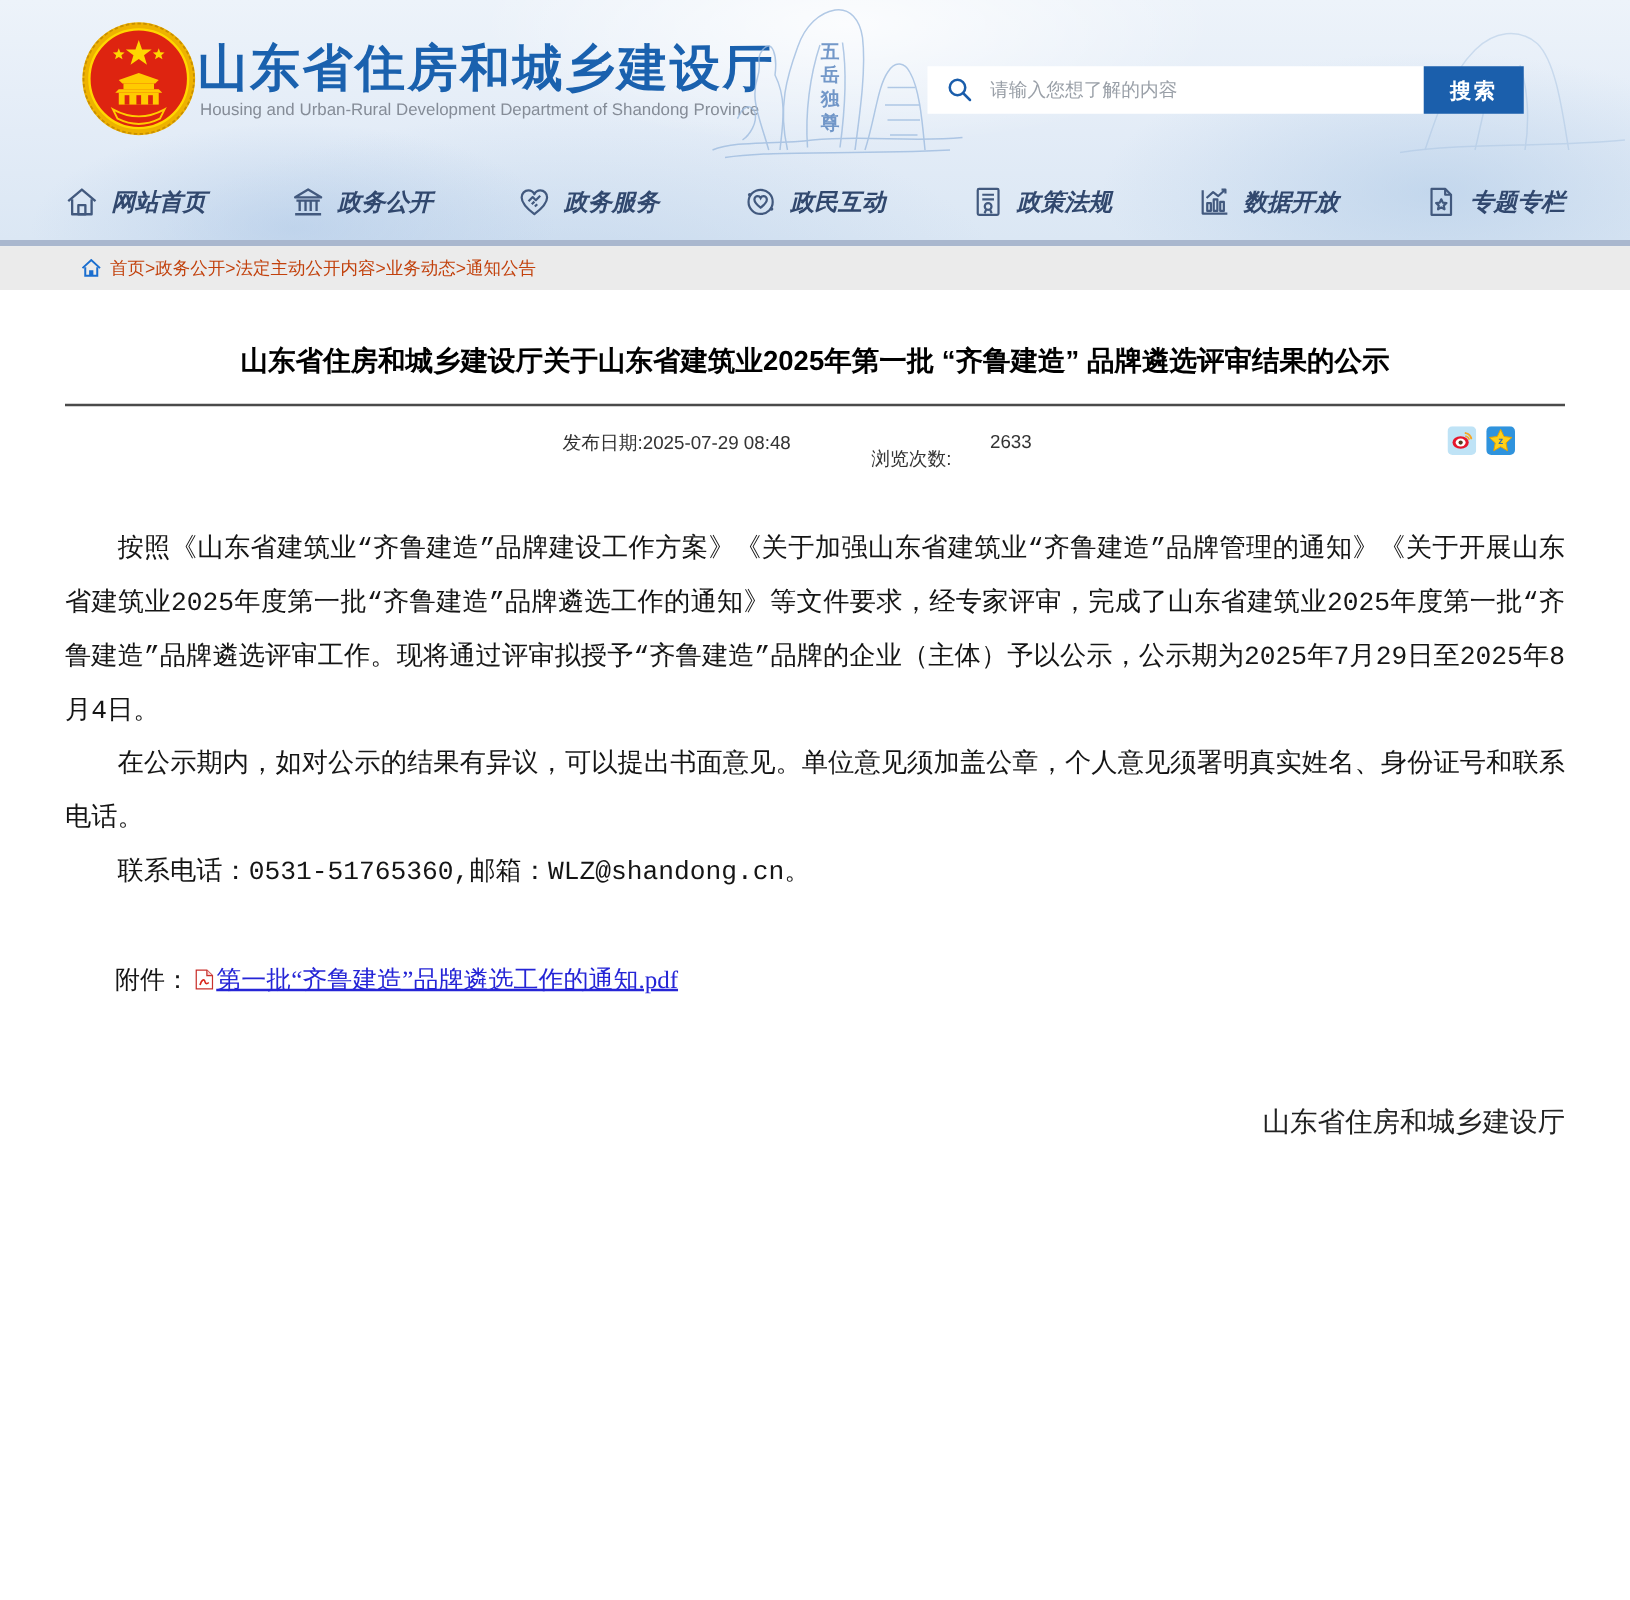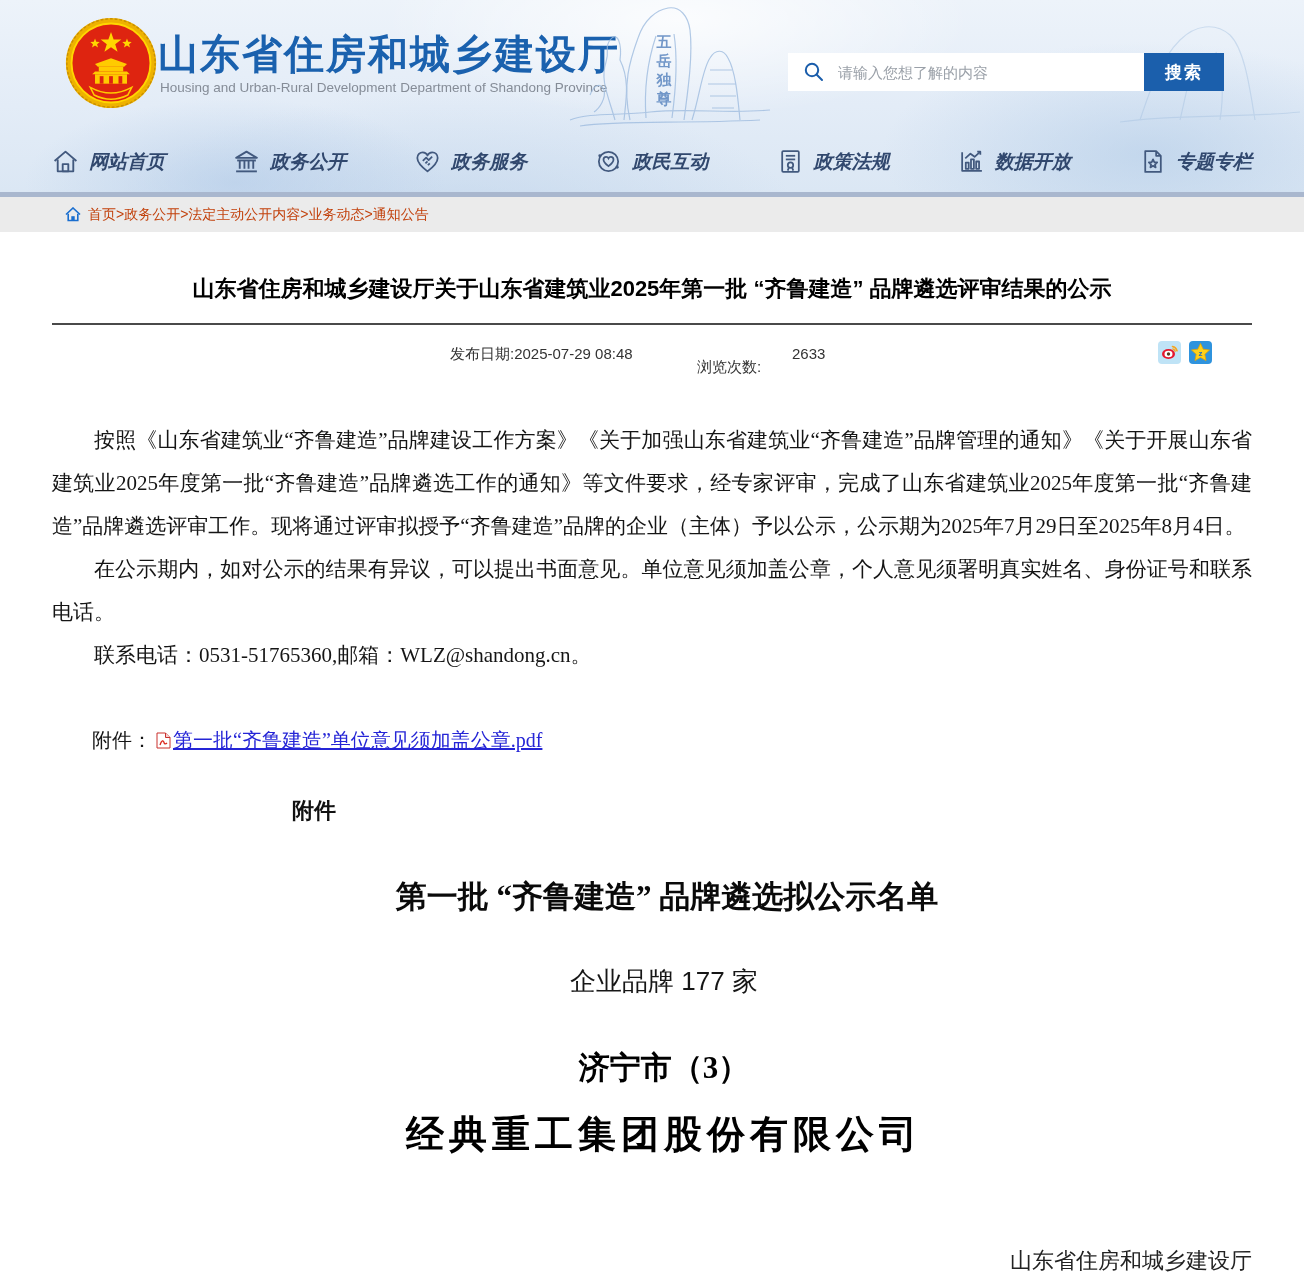--- a/index.html
+++ b/index.html
@@ -18,21 +18,21 @@
   .banner { position:relative; height:131px; }
   .emblem { position:absolute; left:64px; top:16px; width:94px; height:94px; }
   .site-title { position:absolute; left:158px; top:27px; font-size:40px; font-weight:bold;
     color:#1a61ae; letter-spacing:2px; white-space:nowrap; }
   .site-subtitle { position:absolute; left:160px; top:80px; font-size:13.5px; color:#858c97; white-space:nowrap; }
   .mountain-deco { position:absolute; left:560px; top:0; opacity:.9; pointer-events:none; }
   .mountain-deco2 { position:absolute; left:1120px; top:10px; opacity:.45; pointer-events:none; }
   .seal-text { position:absolute; left:655px; top:32px; width:18px; font-size:15px; line-height:19px;
     color:#5c87c0; font-weight:bold; text-align:center; font-family:Liberation Sans, sans-serif; opacity:.85; }
 
-  .search-bar { position:absolute; left:788px; top:53px; width:436px; height:38px; display:flex; }
+  .search-bar { position:absolute; left:742px; top:53px; width:477px; height:38px; display:flex; }
   .search-input-wrap { flex:1; background:#fff; display:flex; align-items:center; }
   .search-input-wrap input { flex:1; border:none; outline:none; background:transparent;
     font-size:15px; color:#333; padding-left:12px; }
   .search-input-wrap input::placeholder { color:#9aa0a8; }
   .search-icon { margin-left:14px; display:flex; }
   .search-btn { width:80px; background:#1b5fac; color:#fff; font-size:17px; font-weight:bold;
     border:none; cursor:pointer; letter-spacing:2px; }
 
   
   .navbar { height:61px; }
@@ -52,21 +52,21 @@
   .title-rule { border:none; border-top:2px solid #4a4a4a; margin-top:19px; }
   .meta-row { position:relative; height:34px; margin-top:14px; font-size:15px; color:#333; }
   .meta-publish { position:absolute; left:398px; top:6px; }
   .meta-views-label { position:absolute; left:645px; top:19px; }
   .meta-views-count { position:absolute; left:740px; top:6px; }
   .share-icons { position:absolute; right:40px; top:2px; display:flex; gap:8px; }
   .share-icons svg { cursor:pointer; }
 
   .body-text { margin-top:46px; font-family:"Liberation Serif","DejaVu Serif",serif;
     font-size:21px; line-height:43px; color:#151515; text-align:justify; }
-  .body-text p { text-indent:2em; }
+  .body-text p { text-indent:2em;font-family:Liberation Mono, monospace; }
 
   .attachment-row { margin-top:50px; padding-left:40px; font-family:"Liberation Serif",serif;
     font-size:20px; color:#151515; display:flex; align-items:center; }
   .attachment-link { color:#2525d6; text-decoration:underline; cursor:pointer; }
   .pdf-icon { margin:0 2px 0 4px; }
 
   
   .preview { margin-top:42px; }
   .preview-label { padding-left:240px; font-size:22px; font-weight:bold; color:#111; }
   .preview-title { text-align:center; margin-top:50px; padding-left:30px;
@@ -257,29 +257,22 @@
     <p>联系电话：0531-51765360,邮箱：WLZ@shandong.cn。</p>
   </div>
 
   <div class="attachment-row">
     <span>附件：</span>
     <svg class="pdf-icon" width="15" height="17" viewBox="0 0 15 17">
         <path d="M1 1 h8.5 l4.5 4.5 V16 H1 Z" fill="#fff" stroke="#c9302c" stroke-width="1"></path>
         <path d="M9.5 1 V5.5 H14" fill="#f6cfcf" stroke="#c9302c" stroke-width="1"></path>
         <path d="M4 13 C5.5 8 7.5 8 8 10.5 C8.4 12.5 10 12 11 11" fill="none" stroke="#d9261c" stroke-width="1.3"></path>
       </svg>
-    <a class="attachment-link">第一批“齐鲁建造”单位意见须加盖公章.pdf</a>
-  </div>
-
-  <div class="preview">
-    <div class="preview-label">附件</div>
-    <div class="preview-title">第一批 “齐鲁建造” 品牌遴选拟公示名单</div>
-    <div class="preview-subtitle">企业品牌 177 家</div>
-    <div class="preview-city">济宁市（3）</div>
-    <div class="preview-company">经典重工集团股份有限公司</div>
-  </div>
+    <a class="attachment-link">第一批“齐鲁建造”品牌遴选工作的通知.pdf</a>
+  </div>
+
 
   <div class="signature">
     <div class="signature-org">山东省住房和城乡建设厅</div>
 
   </div>
 
 </div>
 
 </body></html>

